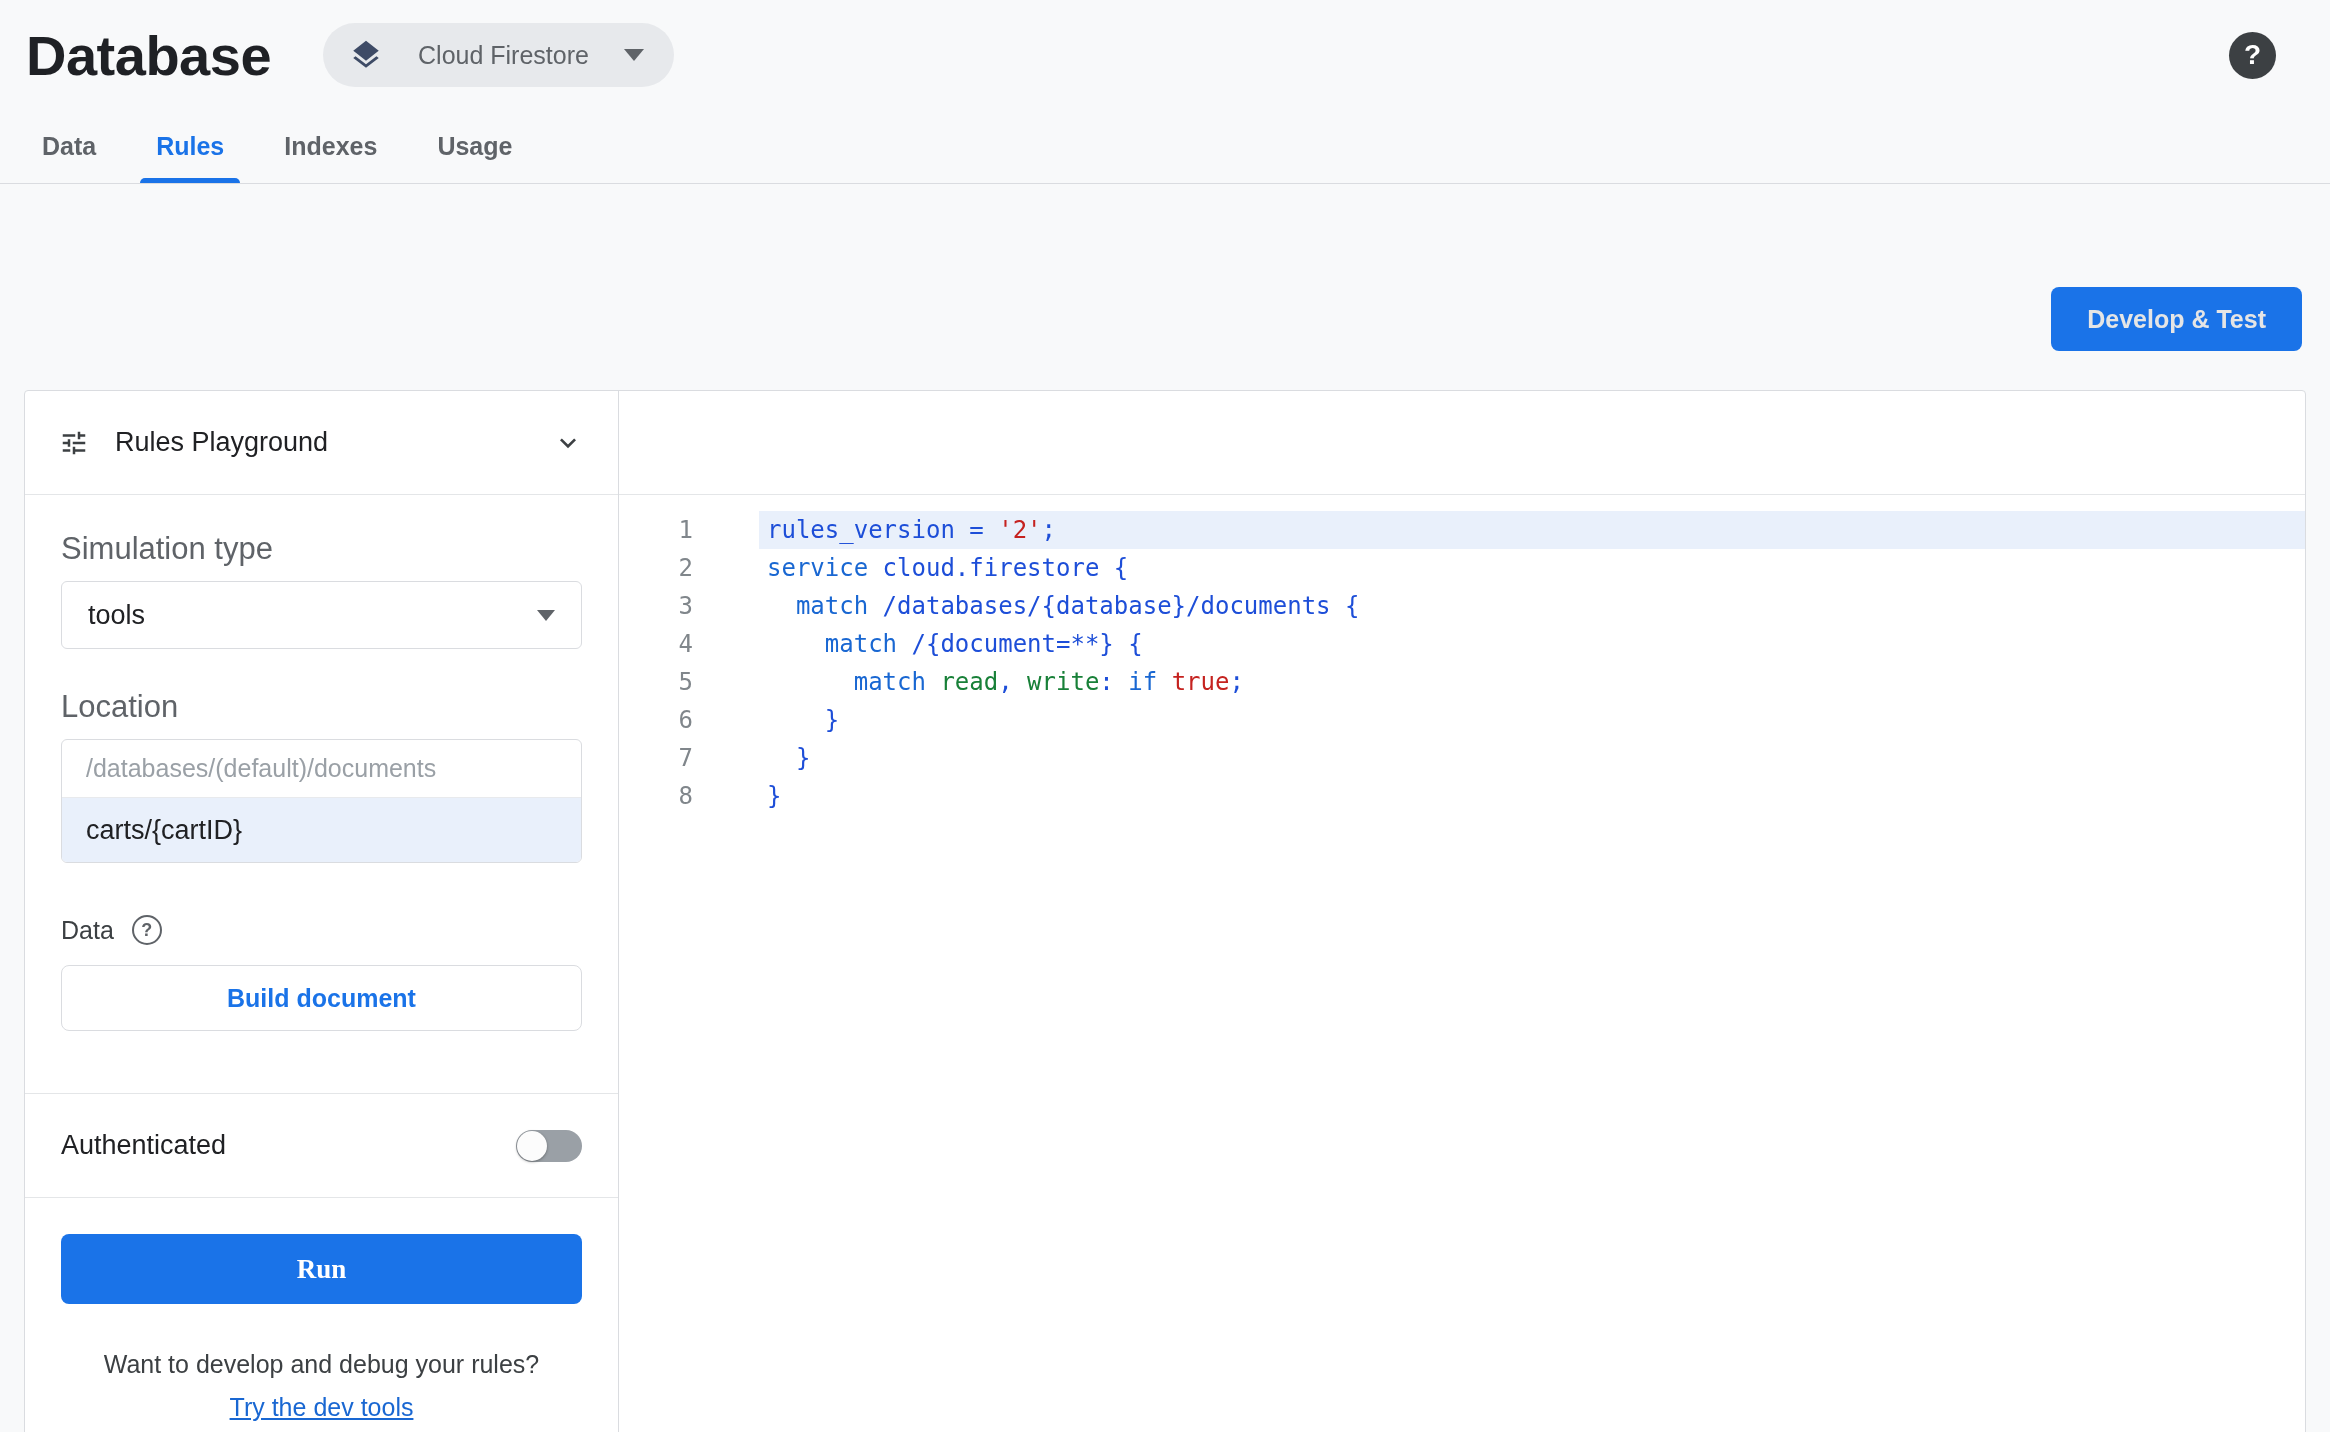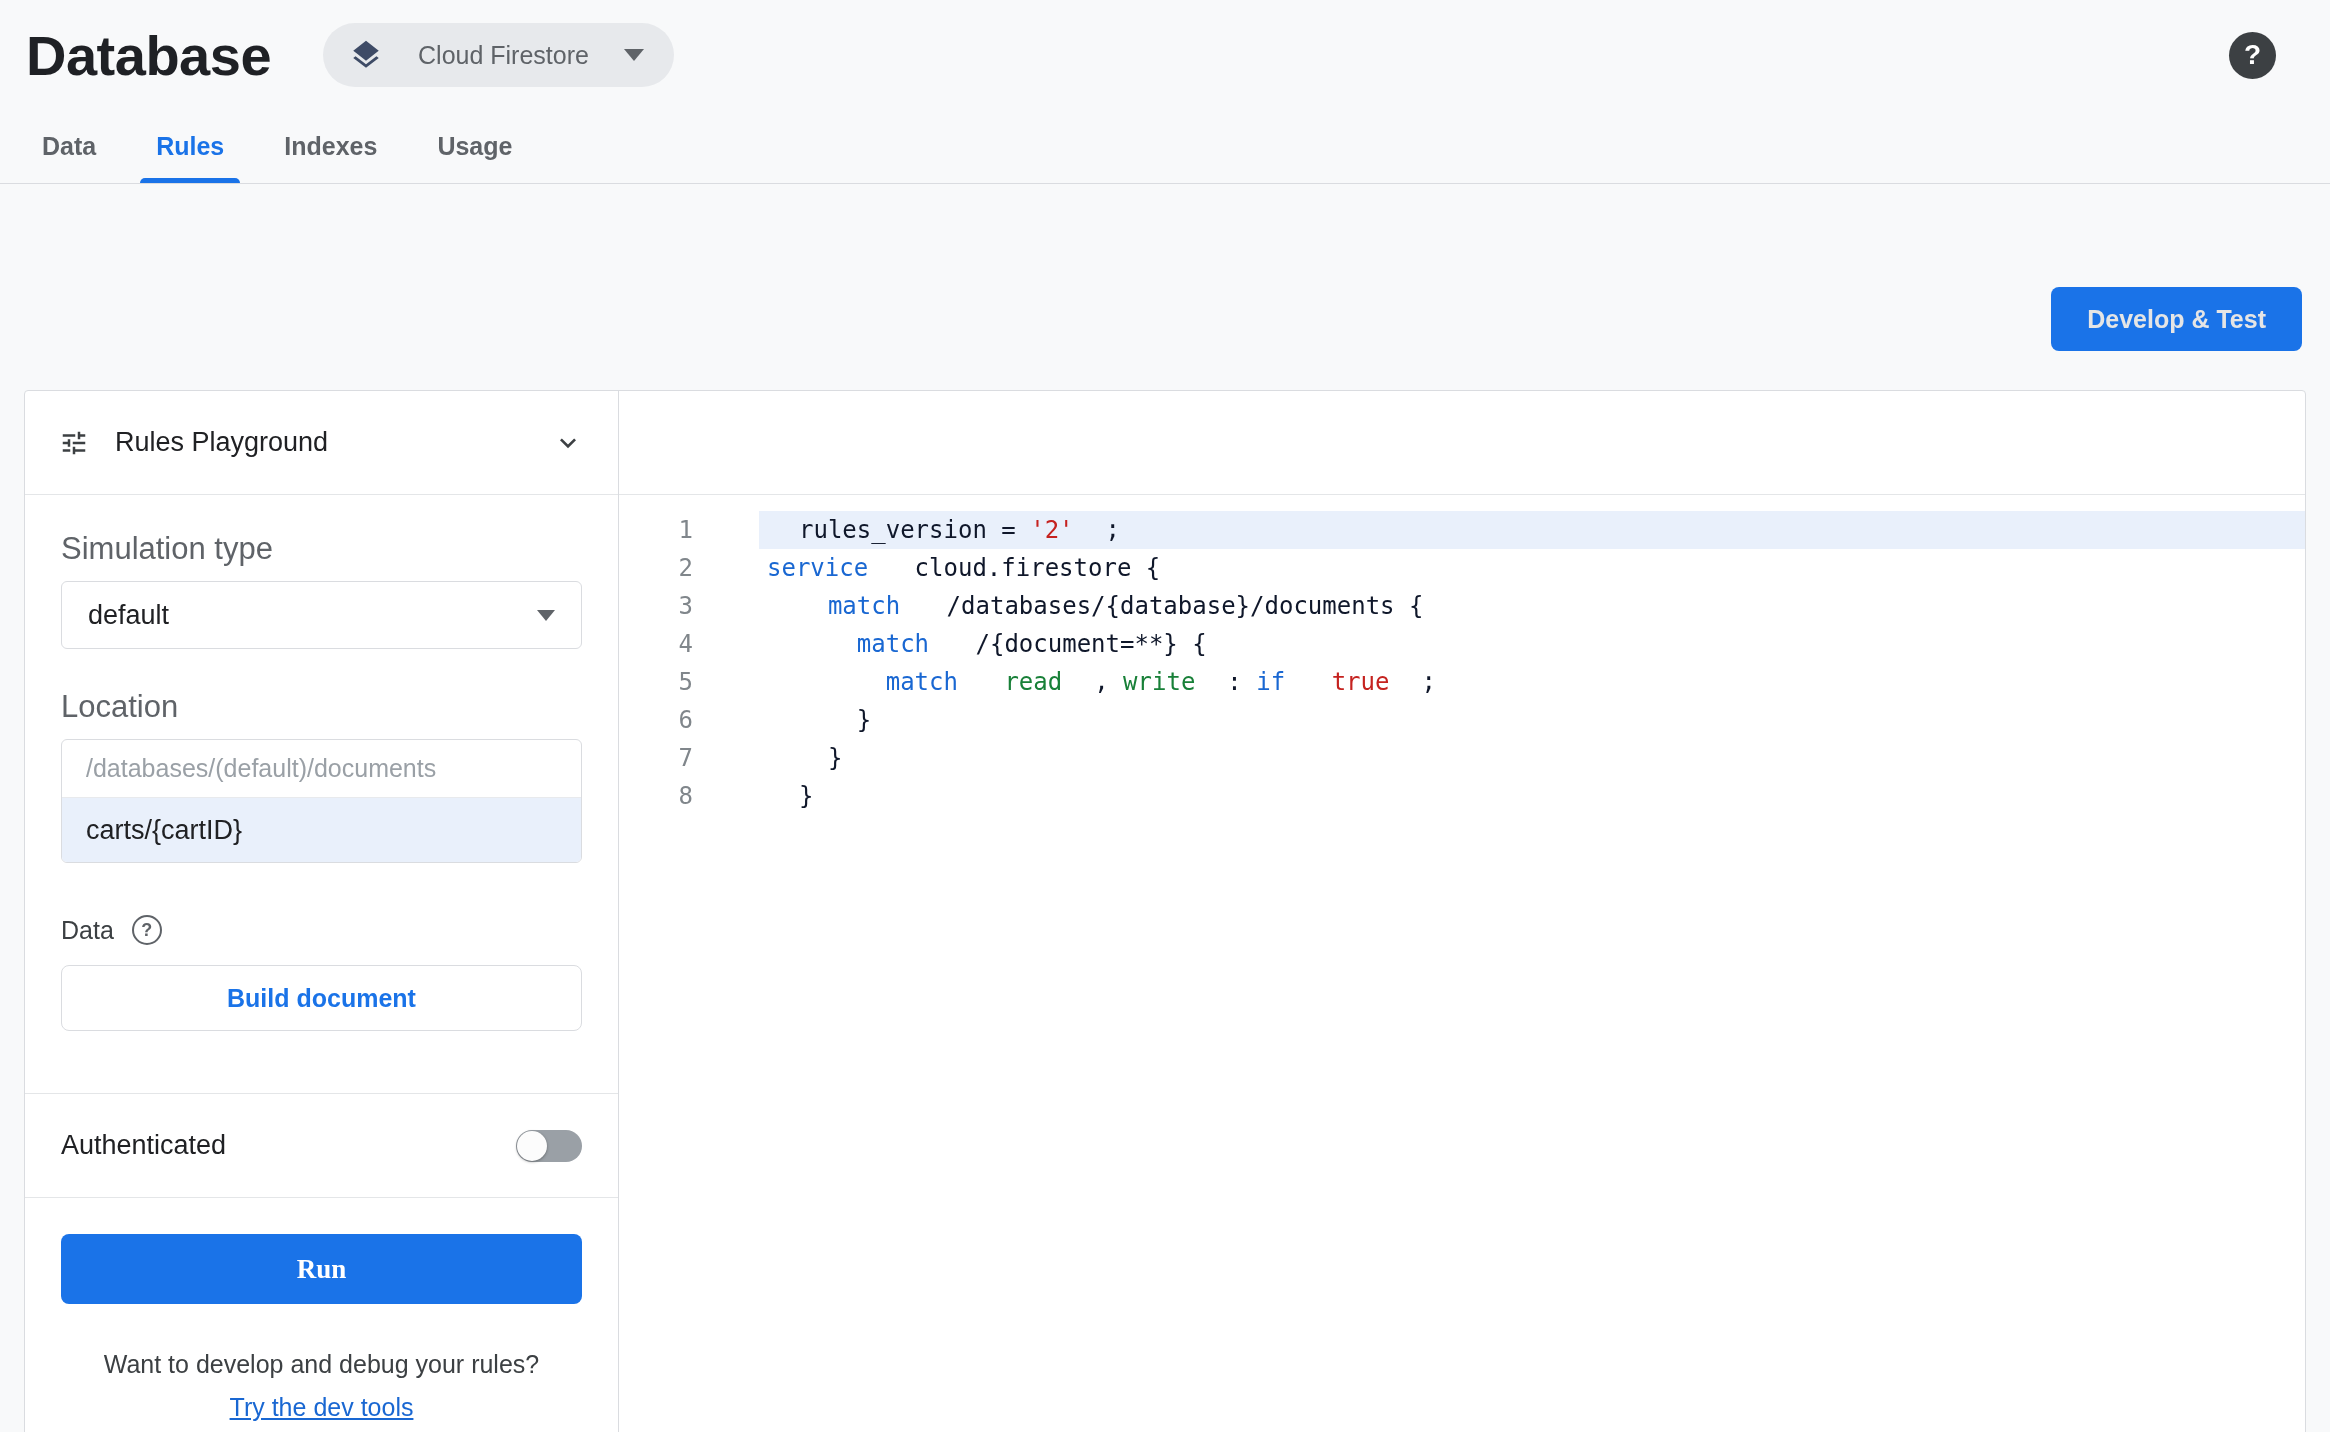--- a/index.html
+++ b/index.html
@@ -109,21 +109,21 @@
   .pg-link { display:block; margin-top:14px; text-align:center; font-size:25px; color:var(--keyword); text-decoration:underline; cursor:pointer; }
 
   
   .editor { flex:1; display:flex; flex-direction:column; min-width:0; }
   .editor-top { height:104px; flex:none; border-bottom:1px solid #e4e6e8; }
   .code-area { padding-top:16px; font-family:"DejaVu Sans Mono", monospace; font-size:24px; }
   .line { display:flex; height:38px; line-height:38px; }
   .ln { width:140px; flex:none; text-align:right; padding-right:66px; color:#80868b; font-size:24px; }
   .lc { flex:1; white-space:pre; padding-left:8px; }
   .line.active .lc { background:var(--active-line-bg); }
-  .tok-p { color:#0f172a;margin-left:32px; }
+  .tok-p { color:#1d4ed8; }
   .tok-k { color:var(--keyword); }
   .tok-s { color:var(--string); }
   .tok-b { color:var(--string); }
   .tok-n { color:var(--member); }
 </style>
 </head>
 <body>
 
 <div class="header">
   <h1 class="page-title">Database</h1>
@@ -169,21 +169,21 @@
       <span class="pg-chevron">
         <svg width="32" height="32" viewBox="0 0 24 24" aria-hidden="true">
           <path fill="#3c4043" d="M7.4 8.6 12 13.2l4.6-4.6L18 10l-6 6-6-6z"></path>
         </svg>
       </span>
     </div>
 
     <div class="pg-section">
       <div class="field-label">Simulation type</div>
       <div class="select-box">
-        <span>default</span>
+        <span>tools</span>
         <span class="caret-down"></span>
       </div>
 
       <div class="field-label mt40">Location</div>
       <div class="loc-group">
         <div class="loc-base">/databases/(default)/documents</div>
         <div class="loc-value">carts/{cartID}</div>
       </div>
 
       <div class="data-row">

